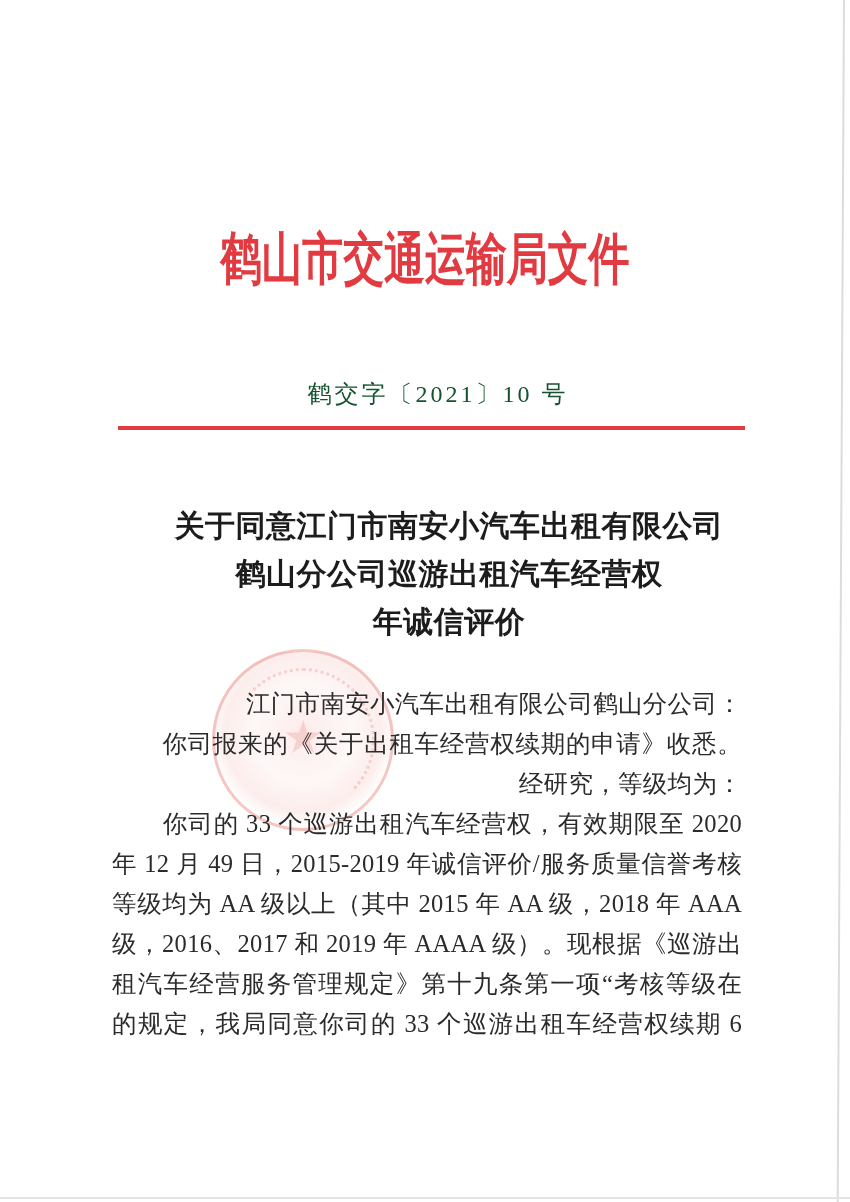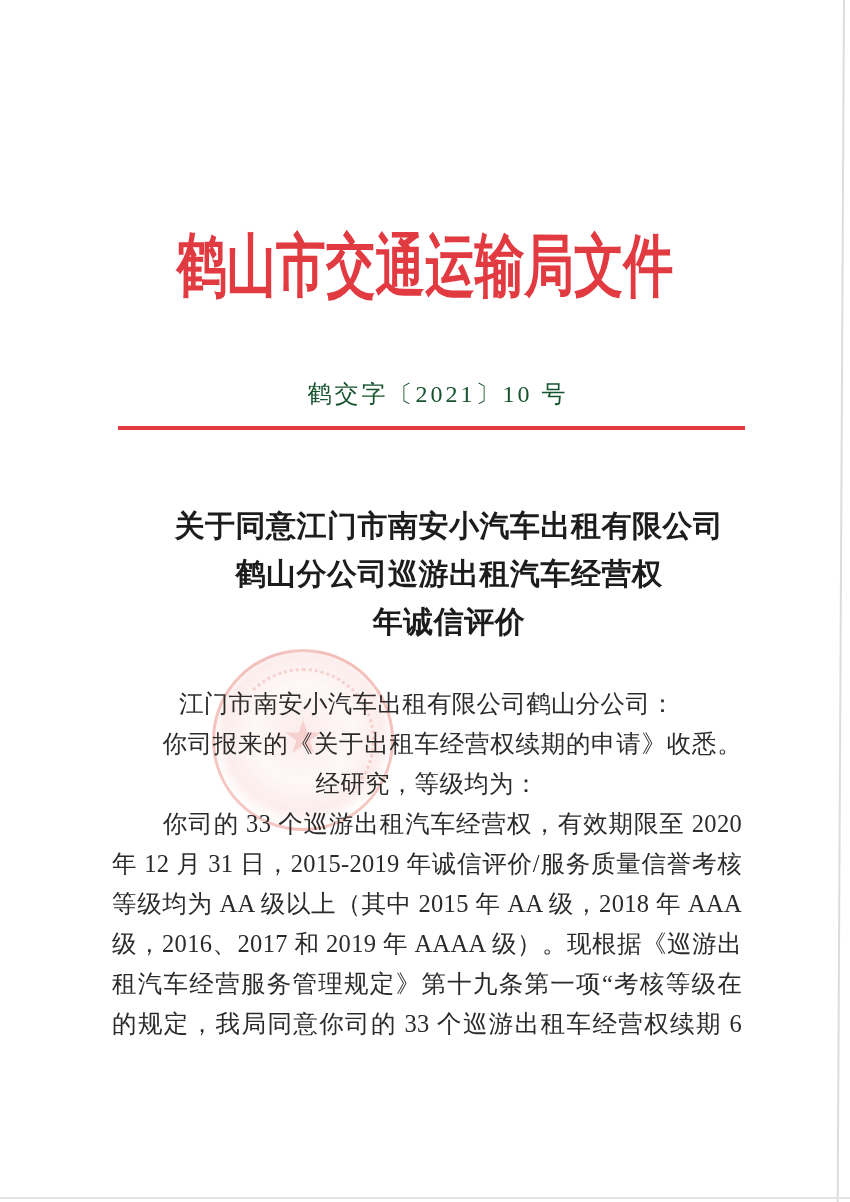--- a/index.html
+++ b/index.html
@@ -14,21 +14,21 @@
 
   
   .agency-title {
     position: absolute;
     top: 228px;
     left: 0;
     width: 100%;
     text-align: center;
     color: #e23a41;
     font-weight: bold;
-    font-size: 68px;
+    font-size: 56px;
     line-height: 1.12;
     white-space: nowrap;
   }
   .agency-inner { display: inline-block; transform: scaleX(0.73); }
 
   
   .doc-number {
     position: absolute;
     top: 378px;
     left: 0;
@@ -107,21 +107,21 @@
     left: 112px;
     width: 630px;
     font-size: 24.5px;
     color: #2b2b2b;
     letter-spacing: 0.3px;
   }
   .b-line {
     height: 40px;
     line-height: 40px;
     overflow: hidden;
-    text-align: center;
+    text-align: right;
   }
   .b-line.full {
     text-align: justify;
     text-align-last: justify;
   }
 
   
   .edge-right {
     position: absolute;
     top: -4px;
@@ -162,21 +162,21 @@
 
   <div class="seal">
     <span class="seal-star">★</span>
   </div>
 
   <div class="body-text">
       <div class="b-line">江门市南安小汽车出租有限公司鹤山分公司：</div>
       <div class="b-line full">　　你司报来的《关于出租车经营权续期的申请》收悉。</div>
       <div class="b-line">经研究，等级均为：</div>
       <div class="b-line full">　　你司的 33 个巡游出租汽车经营权，有效期限至 2020</div>
-      <div class="b-line full">年 12 月 31 日，2015-2019 年诚信评价/服务质量信誉考核</div>
+      <div class="b-line full">年 12 月 49 日，2015-2019 年诚信评价/服务质量信誉考核</div>
       <div class="b-line full">等级均为 AA 级以上（其中 2015 年 AA 级，2018 年 AAA</div>
       <div class="b-line full">级，2016、2017 和 2019 年 AAAA 级）。现根据《巡游出</div>
       <div class="b-line full">租汽车经营服务管理规定》第十九条第一项“考核等级在</div>
       <div class="b-line full">的规定，我局同意你司的 33 个巡游出租车经营权续期 6</div>
     </div>
 
   <div class="edge-right"></div>
   <div class="edge-bottom"></div>
 
 </div>

